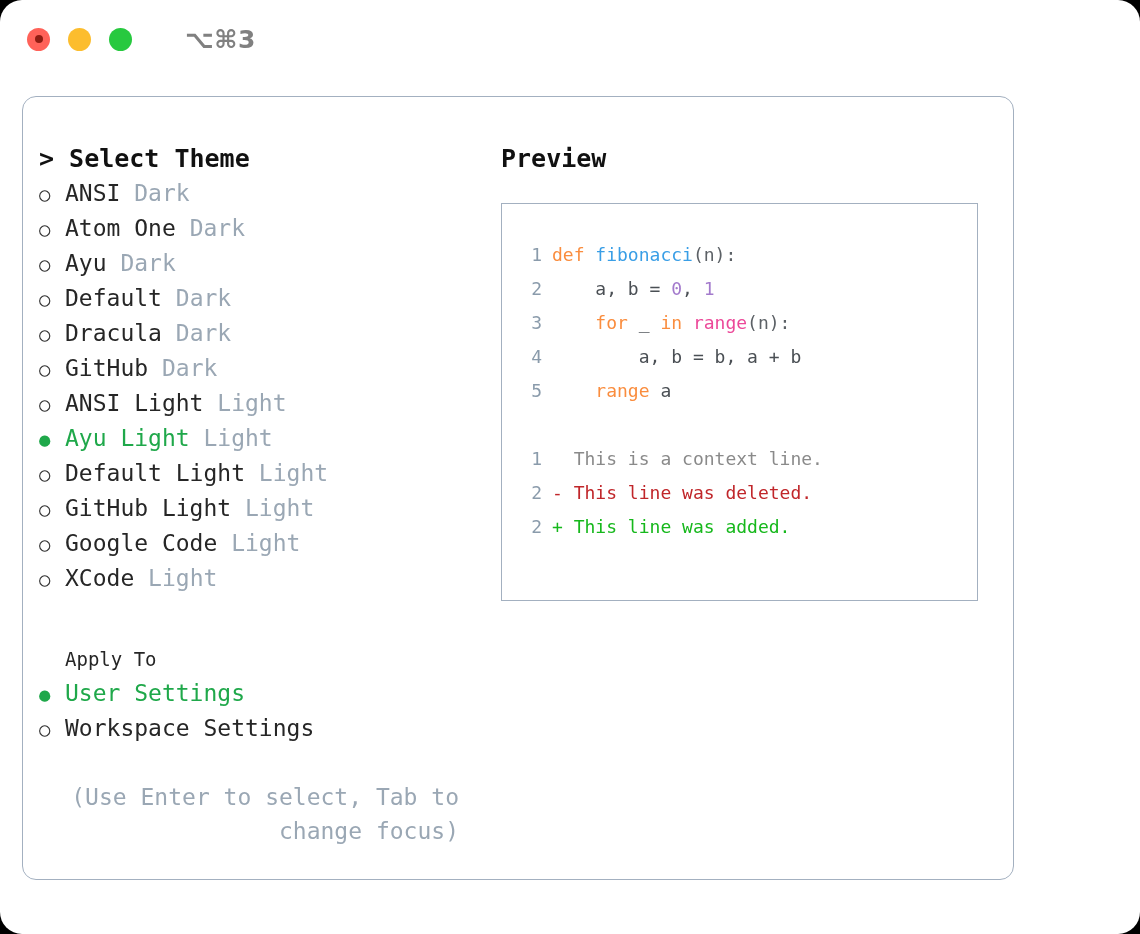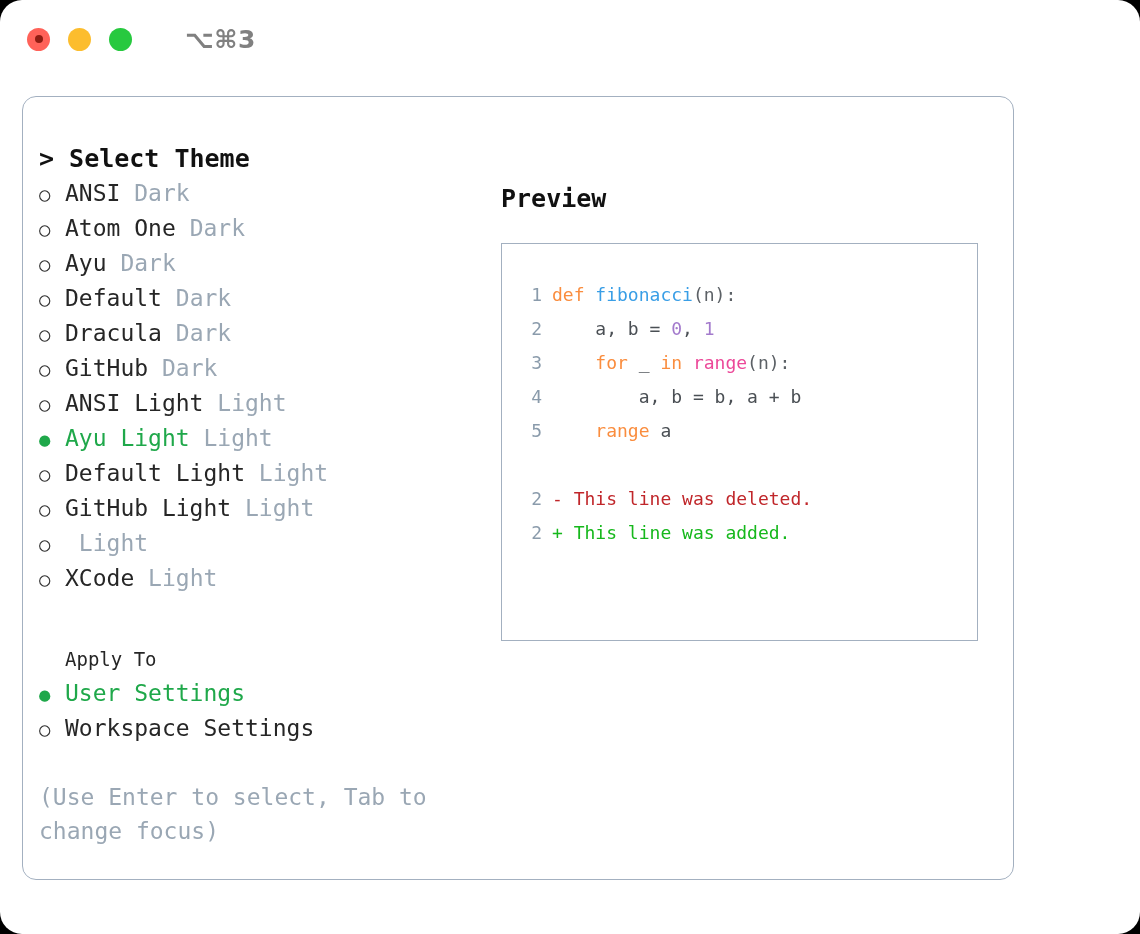--- a/index.html
+++ b/index.html
@@ -84,21 +84,20 @@
   }
   .col-left {
     width: 462px;
     padding-left: 16px;
     box-sizing: border-box;
   }
   .col-right {
     flex: 1;
     padding-left: 16px;
     box-sizing: border-box;
-    margin-top: 40px;
   }
 
   
   .heading {
     font-size: 25px;
     font-weight: bold;
     color: #111111;
     line-height: 34px;
     white-space: pre;
   }
@@ -132,20 +131,21 @@
   }
   .spacer-lg { height: 46px; }
   .spacer-md { height: 34px; }
 
   .hint {
     color: #9aa7b4;
     font-size: 23px;
     line-height: 34px;
     width: 420px;
     white-space: normal;
+    text-align: right;
   }
 
   
   .preview-title {
     font-size: 25px;
     font-weight: bold;
     color: #111111;
     line-height: 34px;
     white-space: pre;
   }
@@ -206,21 +206,21 @@
             <div class="opt"><span class="bullet">○</span><span class="opt-name">ANSI</span><span class="opt-kind"> Dark</span></div>
             <div class="opt"><span class="bullet">○</span><span class="opt-name">Atom One</span><span class="opt-kind"> Dark</span></div>
             <div class="opt"><span class="bullet">○</span><span class="opt-name">Ayu</span><span class="opt-kind"> Dark</span></div>
             <div class="opt"><span class="bullet">○</span><span class="opt-name">Default</span><span class="opt-kind"> Dark</span></div>
             <div class="opt"><span class="bullet">○</span><span class="opt-name">Dracula</span><span class="opt-kind"> Dark</span></div>
             <div class="opt"><span class="bullet">○</span><span class="opt-name">GitHub</span><span class="opt-kind"> Dark</span></div>
             <div class="opt"><span class="bullet">○</span><span class="opt-name">ANSI Light</span><span class="opt-kind"> Light</span></div>
             <div class="opt selected"><span class="bullet">●</span><span class="opt-name">Ayu Light</span><span class="opt-kind"> Light</span></div>
             <div class="opt"><span class="bullet">○</span><span class="opt-name">Default Light</span><span class="opt-kind"> Light</span></div>
             <div class="opt"><span class="bullet">○</span><span class="opt-name">GitHub Light</span><span class="opt-kind"> Light</span></div>
-            <div class="opt"><span class="bullet">○</span><span class="opt-kind"> Light</span></div>
+            <div class="opt"><span class="bullet">○</span><span class="opt-name">Google Code</span><span class="opt-kind"> Light</span></div>
             <div class="opt"><span class="bullet">○</span><span class="opt-name">XCode</span><span class="opt-kind"> Light</span></div>
           </div>
 
         <div class="spacer-lg"></div>
         <div class="section-label">Apply To</div>
         <div class="apply-list">
             <div class="opt selected"><span class="bullet">●</span><span class="opt-name">User Settings</span></div>
             <div class="opt"><span class="bullet">○</span><span class="opt-name">Workspace Settings</span></div>
           </div>
 
@@ -234,20 +234,21 @@
         <div class="preview-box">
           <div class="code-block">
               <div class="code-line"><span class="ln">1</span><span class="gap"></span><span class="kw">def</span><span class="plain"> </span><span class="fn">fibonacci</span><span class="punc">(n):</span></div>
               <div class="code-line"><span class="ln">2</span><span class="gap"></span><span class="plain">    a, b = </span><span class="num">0</span><span class="plain">, </span><span class="num">1</span></div>
               <div class="code-line"><span class="ln">3</span><span class="gap"></span><span class="plain">    </span><span class="kw">for</span><span class="plain"> _ </span><span class="kw">in</span><span class="plain"> </span><span class="call">range</span><span class="punc">(n):</span></div>
               <div class="code-line"><span class="ln">4</span><span class="gap"></span><span class="plain">        a, b = b, a + b</span></div>
               <div class="code-line"><span class="ln">5</span><span class="gap"></span><span class="plain">    </span><span class="kw">range</span><span class="plain"> a</span></div>
             </div>
           <div class="spacer-md"></div>
           <div class="diff-block">
+              <div class="code-line"><span class="ln">1</span><span class="gap"></span><span class="ctx"> </span><span class="ctx"> This is a context line.</span></div>
               <div class="code-line"><span class="ln">2</span><span class="gap"></span><span class="del">-</span><span class="del"> This line was deleted.</span></div>
               <div class="code-line"><span class="ln">2</span><span class="gap"></span><span class="add">+</span><span class="add"> This line was added.</span></div>
             </div>
         </div>
       </div>
 
     </div>
   </div>
 </div>
 

